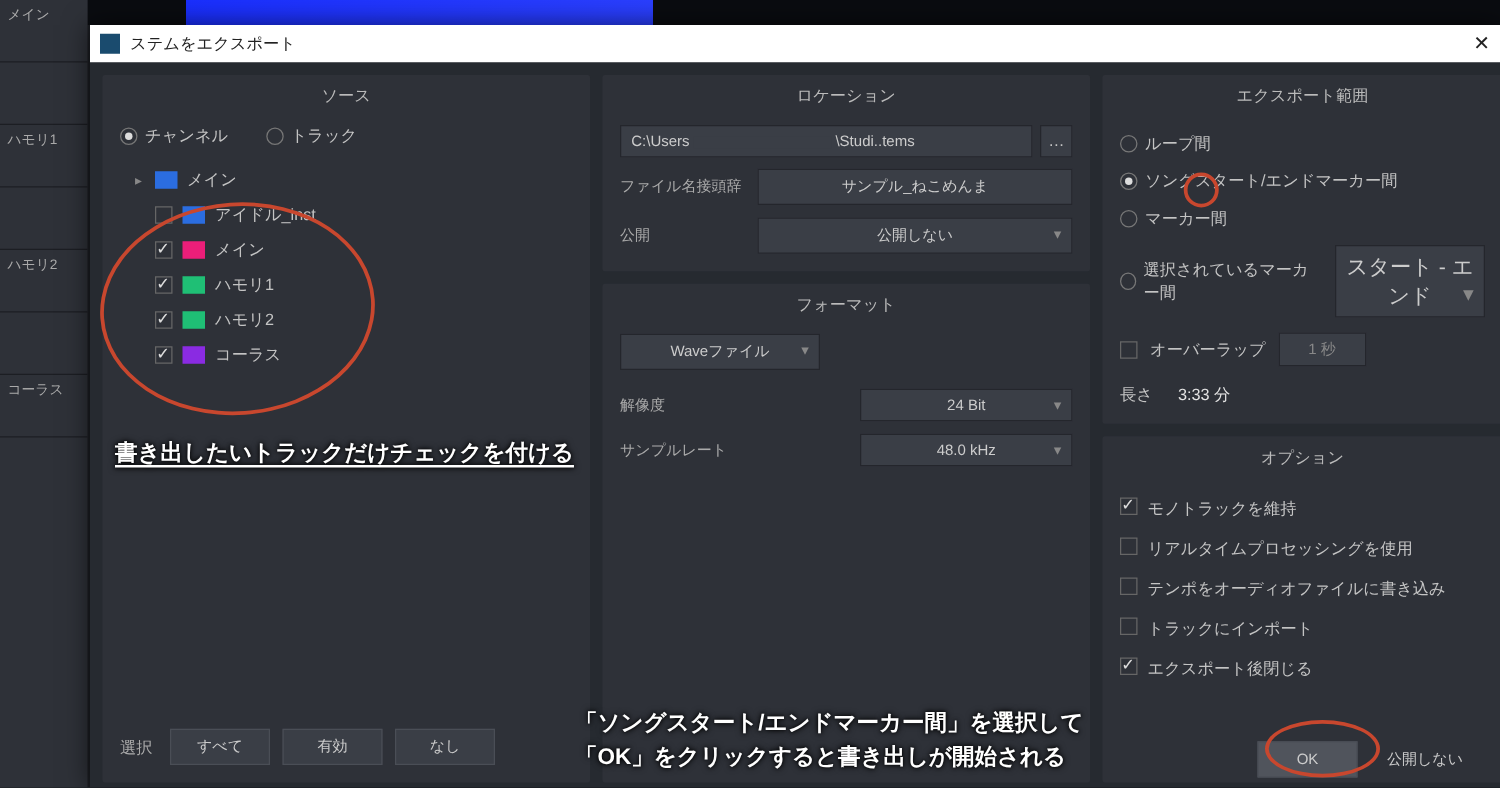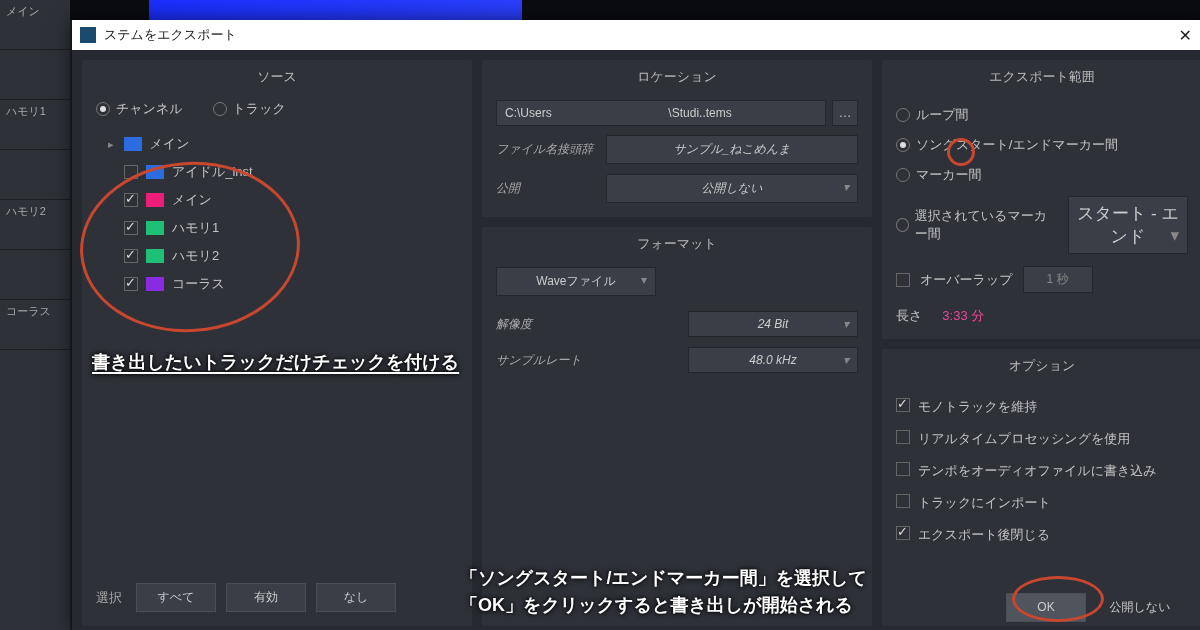--- a/index.html
+++ b/index.html
@@ -60,21 +60,21 @@
   .chk.on::after { content:"✓"; position:absolute; top:-3px; left:0; color:#ddd; font-size:13px; }
   .arrow { color:#888; font-size:11px; margin-left:-16px; margin-right:2px; }
   .swatch { width:18px; height:14px; display:inline-block; }
   .swatch.blue{background:#2b6de0;} .swatch.pink{background:#ec1e79;}
   .swatch.green{background:#1fbf75;} .swatch.purple{background:#8a2be2;}
   .select-row { margin-top:auto; display:flex; align-items:center; gap:10px; padding:10px 0 14px; }
   .btn { background:#3a3e46; border:1px solid #4a4e56; color:#ccc; padding:5px 0; width:80px; text-align:center; cursor:pointer; font-size:12px; }
   .sel-label { color:#aaa; margin-right:4px; }
 
   
-  .form-row { display:flex; align-items:center; gap:10px; padding:5px 14px;font-style:italic; }
+  .form-row { display:flex; align-items:center; gap:10px; padding:5px 14px; }
   .form-row .lab { width:100px; color:#aaa; font-size:12px; }
   .input { flex:1; background:#3a3e46; border:1px solid #24262c; padding:5px 8px; color:#ccc; text-align:center; font-size:12px; }
   .input.left { text-align:left; }
   .dots { width:26px; height:26px; background:#3a3e46; border:1px solid #24262c; text-align:center; line-height:24px; cursor:pointer; }
   .dropdown { flex:1; background:#3a3e46; border:1px solid #24262c; padding:5px 8px; color:#ccc; text-align:center; position:relative; cursor:pointer; font-size:12px;}
   .dropdown::after{content:"▾"; position:absolute; right:8px; color:#888;}
   .panel.location .path-row{padding:4px 14px; display:flex; gap:6px;}
 
   
   .fmt .dropdown.small{ width:160px; flex:none; margin-left:14px;}
@@ -242,21 +242,21 @@
             </div>
             <div class="dropdown">スタート - エンド</div>
           </div>
           <div class="range-row">
             <span class="chk"></span>
             <span>オーバーラップ</span>
             <div class="small-input">1 秒</div>
           </div>
           <div class="len-row">
             <span>長さ</span>
-            <span style="color:#ec4899;">3:33 分</span>
+            <span style="color:#e5e5e5;">3:33 分</span>
           </div>
         </div>
       </div>
 
       <div class="panel" style="flex:1;">
         <div class="panel-title">オプション</div>
         <div class="opts-body">
           <div class="opt-row">
               <span class="chk on"></span>
               <span>モノトラックを維持</span>

